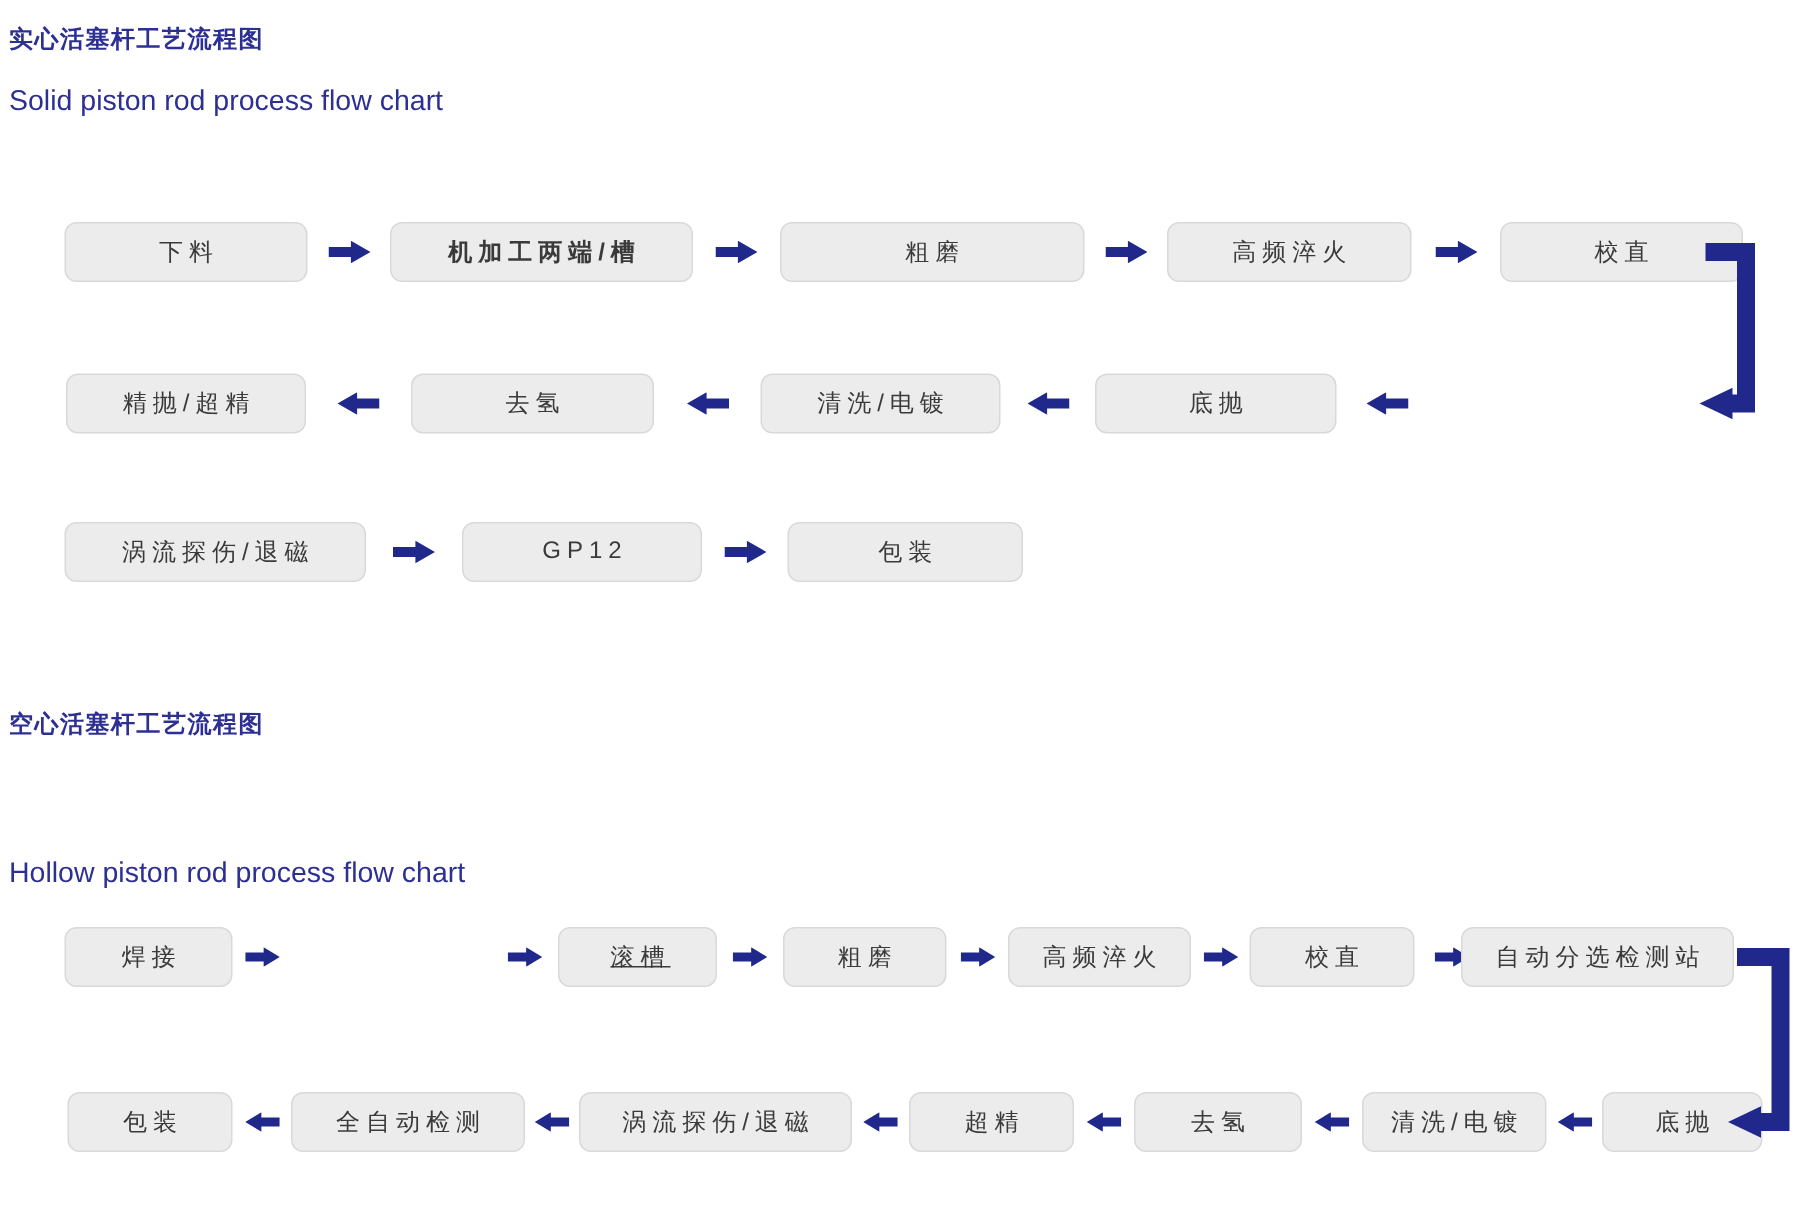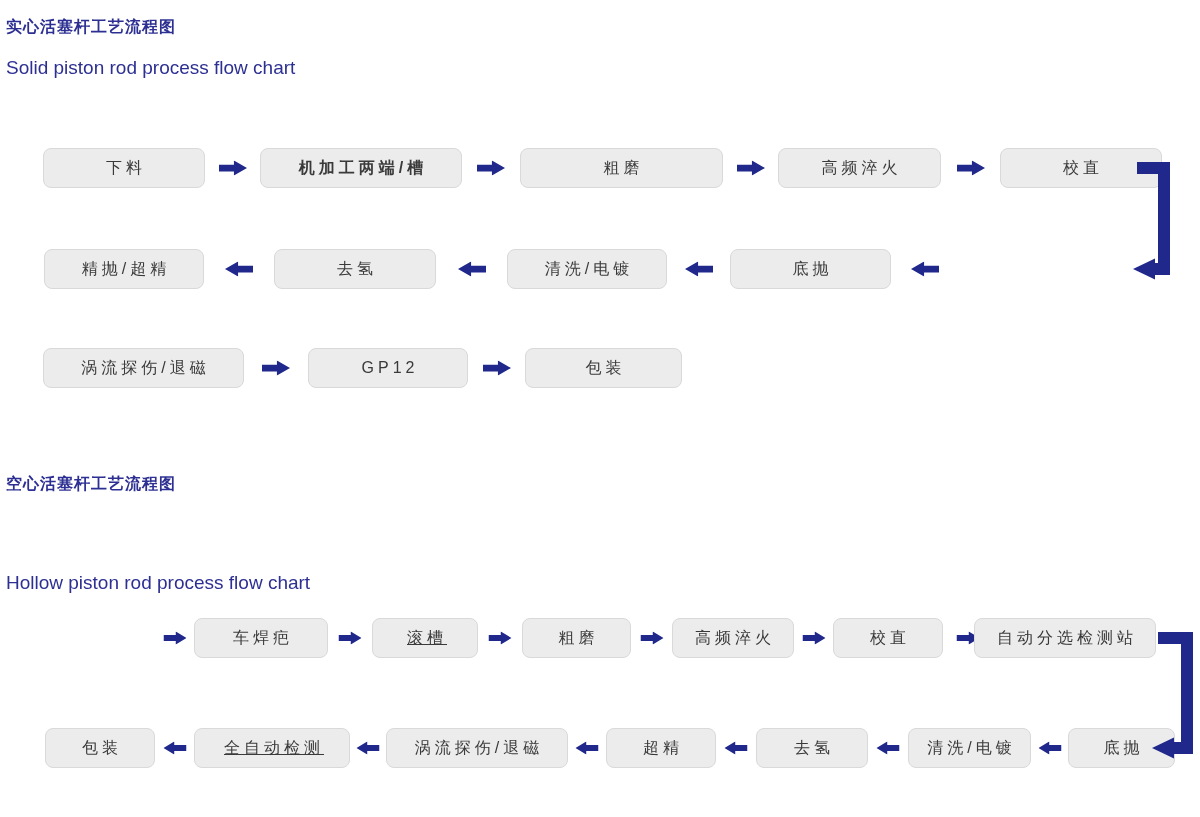--- a/index.html
+++ b/index.html
@@ -107,24 +107,24 @@
       <svg class="arrow" viewBox="0 0 30 16" preserveAspectRatio="none" style="left: 468.5px;">
         <polygon points="0,4.4 16,4.4 16,0 30,8 16,16 16,11.6 0,11.6" fill="#20298b"></polygon>
       </svg>
       <div class="step-box" style="left: 497px; width: 157px;">包装</div>
     </div>
     <svg class="connector" viewBox="0 0 1200 817">
       <path d="M1137 168 H1164 V269 H1154" fill="none" stroke="#20298b" stroke-width="12" stroke-linejoin="miter"></path>
       <polygon points="1133,269 1155,258.5 1155,279.5" fill="#20298b"></polygon>
     </svg>
     <div class="flow-row chart-1" style="top: 618px;">
+      <div class="step-box" style="left: 15px; width: 112px;">焊接</div>
       <svg class="arrow" viewBox="0 0 30 16" preserveAspectRatio="none" style="left: 146.5px;">
         <polygon points="0,4.4 16,4.4 16,0 30,8 16,16 16,11.6 0,11.6" fill="#20298b"></polygon>
       </svg>
-      <div class="step-box" style="left: 166px; width: 134px;">车焊疤</div>
       <svg class="arrow" viewBox="0 0 30 16" preserveAspectRatio="none" style="left: 322px;">
         <polygon points="0,4.4 16,4.4 16,0 30,8 16,16 16,11.6 0,11.6" fill="#20298b"></polygon>
       </svg>
       <div class="step-box" style="left: 344px; width: 106px; text-decoration: underline;">滚槽</div>
       <svg class="arrow" viewBox="0 0 30 16" preserveAspectRatio="none" style="left: 472px;">
         <polygon points="0,4.4 16,4.4 16,0 30,8 16,16 16,11.6 0,11.6" fill="#20298b"></polygon>
       </svg>
       <div class="step-box" style="left: 494px; width: 109px;">粗磨</div>
       <svg class="arrow" viewBox="0 0 30 16" preserveAspectRatio="none" style="left: 623.5px;">
         <polygon points="0,4.4 16,4.4 16,0 30,8 16,16 16,11.6 0,11.6" fill="#20298b"></polygon>
@@ -137,21 +137,21 @@
       <svg class="arrow" viewBox="0 0 30 16" preserveAspectRatio="none" style="left: 939.5px;">
         <polygon points="0,4.4 16,4.4 16,0 30,8 16,16 16,11.6 0,11.6" fill="#20298b"></polygon>
       </svg>
       <div class="step-box" style="left: 946px; width: 182px;">自动分选检测站</div>
     </div>
     <div class="flow-row chart-1" style="top: 728px;">
       <div class="step-box" style="left: 17px; width: 110px;">包装</div>
       <svg class="arrow" viewBox="0 0 30 16" preserveAspectRatio="none" style="left: 146.5px;">
         <polygon points="30,4.4 14,4.4 14,0 0,8 14,16 14,11.6 30,11.6" fill="#20298b"></polygon>
       </svg>
-      <div class="step-box" style="left: 166px; width: 156px; text-decoration: underline;">全自动检测</div>
+      <div class="step-box" style="left: 166px; width: 156px;">全自动检测</div>
       <svg class="arrow" viewBox="0 0 30 16" preserveAspectRatio="none" style="left: 340px;">
         <polygon points="30,4.4 14,4.4 14,0 0,8 14,16 14,11.6 30,11.6" fill="#20298b"></polygon>
       </svg>
       <div class="step-box" style="left: 358px; width: 182px;">涡流探伤/退磁</div>
       <svg class="arrow" viewBox="0 0 30 16" preserveAspectRatio="none" style="left: 559px;">
         <polygon points="30,4.4 14,4.4 14,0 0,8 14,16 14,11.6 30,11.6" fill="#20298b"></polygon>
       </svg>
       <div class="step-box" style="left: 578px; width: 110px;">超精</div>
       <svg class="arrow" viewBox="0 0 30 16" preserveAspectRatio="none" style="left: 708px;">
         <polygon points="30,4.4 14,4.4 14,0 0,8 14,16 14,11.6 30,11.6" fill="#20298b"></polygon>

